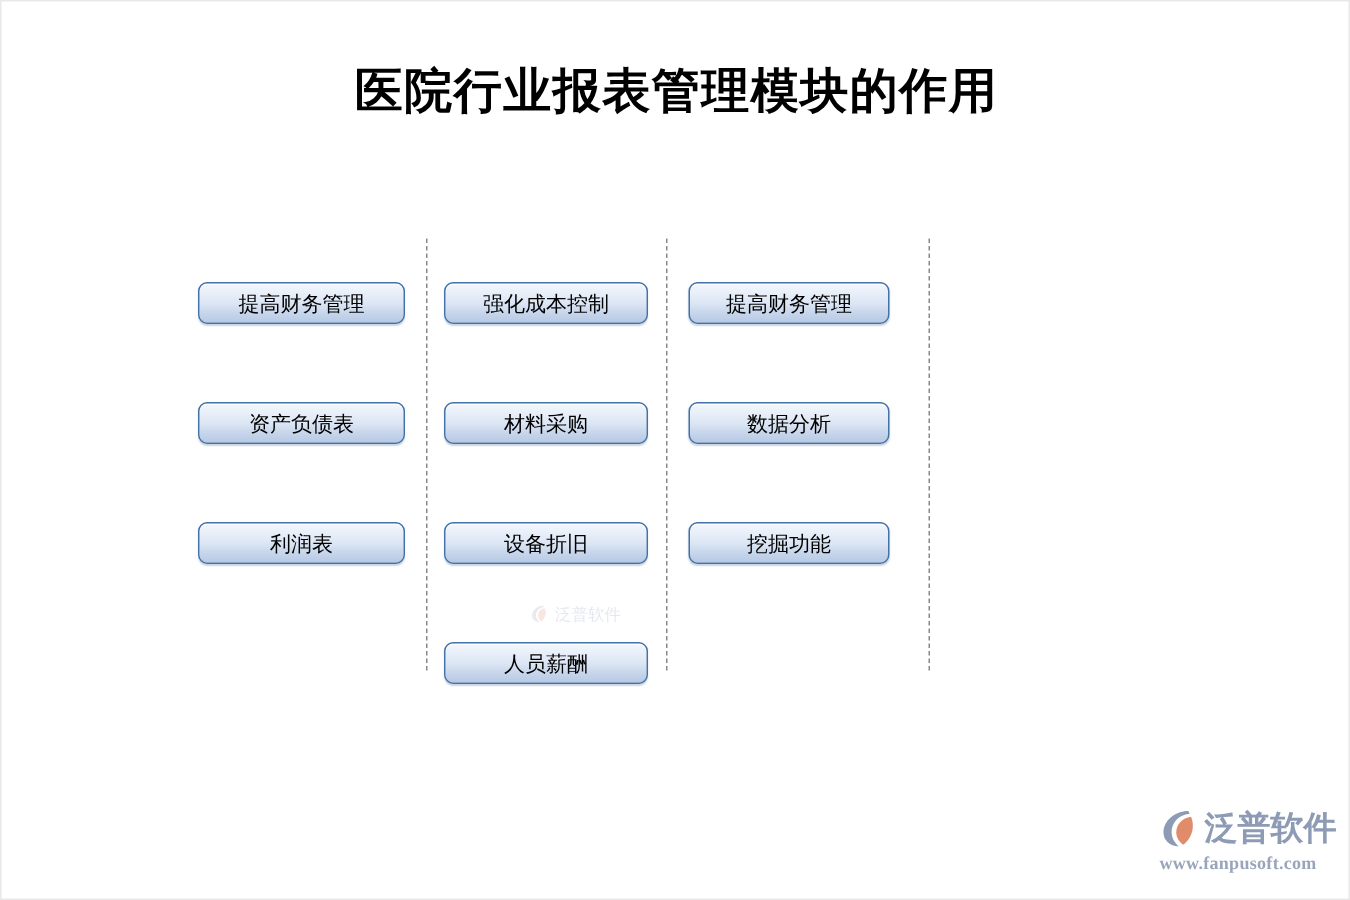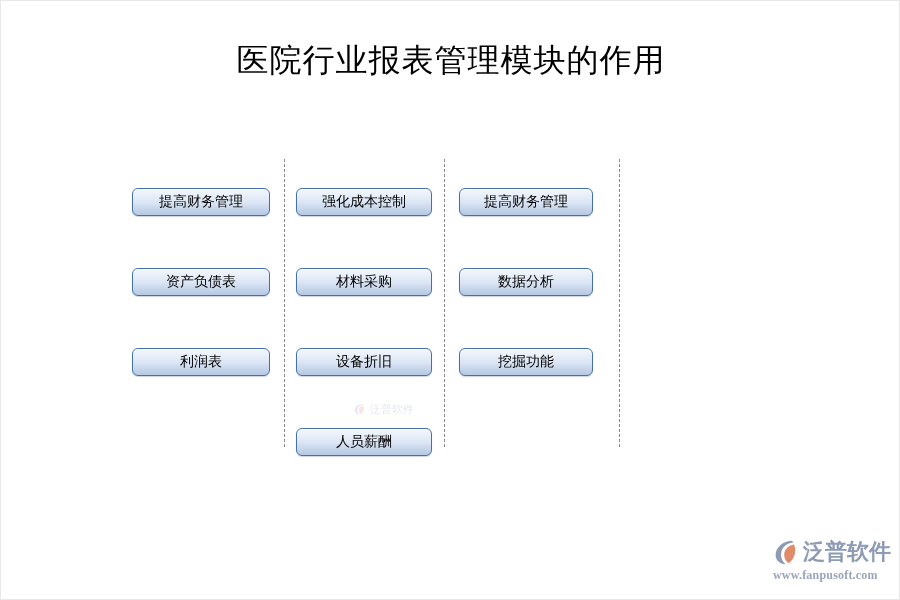--- a/index.html
+++ b/index.html
@@ -24,21 +24,21 @@
   }
 
   
   #page-title {
     position: absolute;
     left: 0;
     top: 38px;
     width: 900px;
     text-align: center;
     font-size: 32px;
-    font-weight: normal;
+    font-weight: bold;
     color: #000000;
     letter-spacing: 1px;
     line-height: 42px;
     white-space: nowrap;
   }
 
   
   #columns {
     position: absolute;
     left: 0;
@@ -77,21 +77,21 @@
     justify-content: center;
     margin-bottom: 52px;
   }
   .node:last-child { margin-bottom: 0; margin-top: 19px; }
 
   .node-label {
     font-size: 14px;
     color: #000000;
     line-height: 14px;
     white-space: nowrap;
-    font-family: Liberation Serif, serif;
+    font-family: Liberation Sans, sans-serif;
   }
 
   
   .separator {
     position: absolute;
     top: 158px;
     height: 288px;
     width: 0;
     border-left: 1px dashed #888888;
   }

